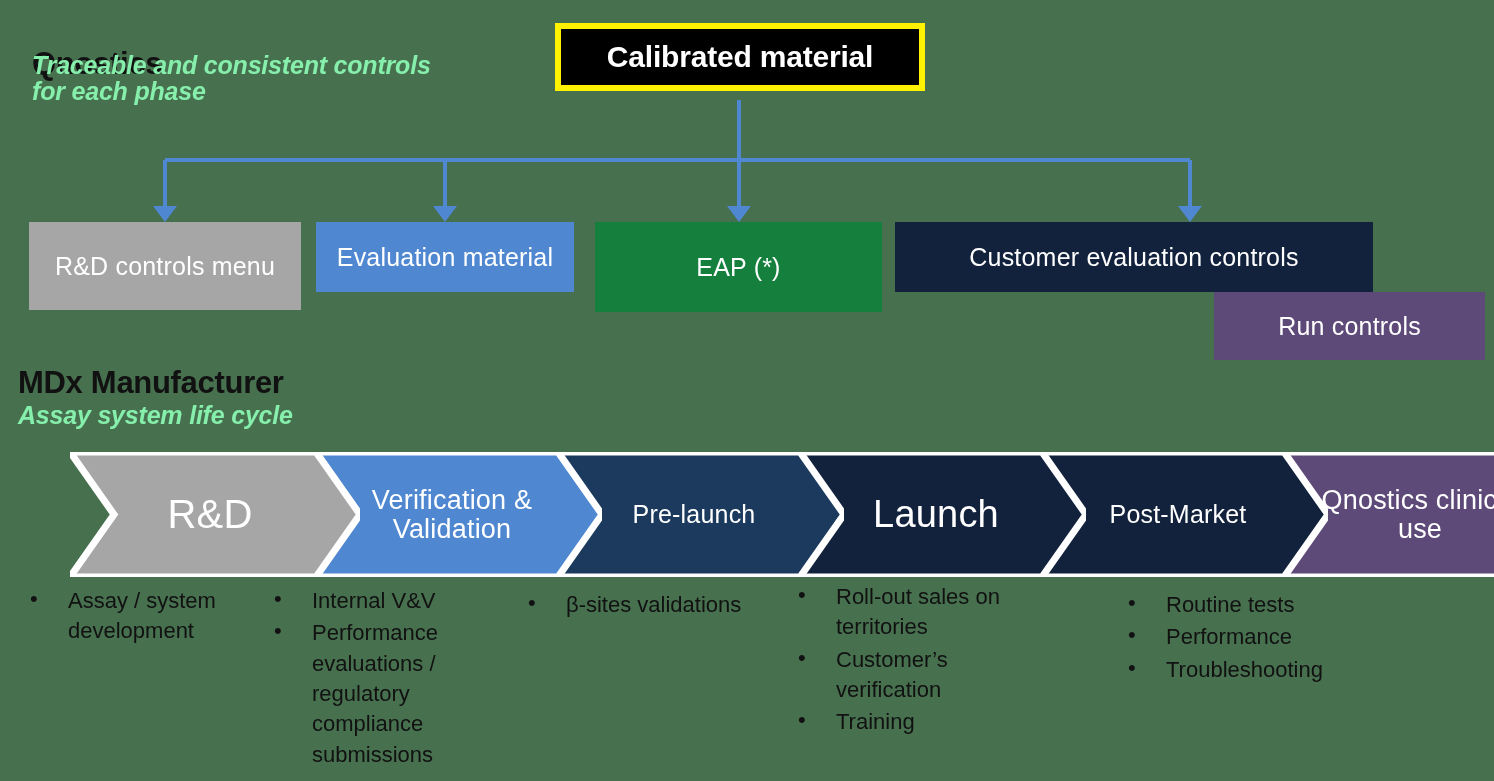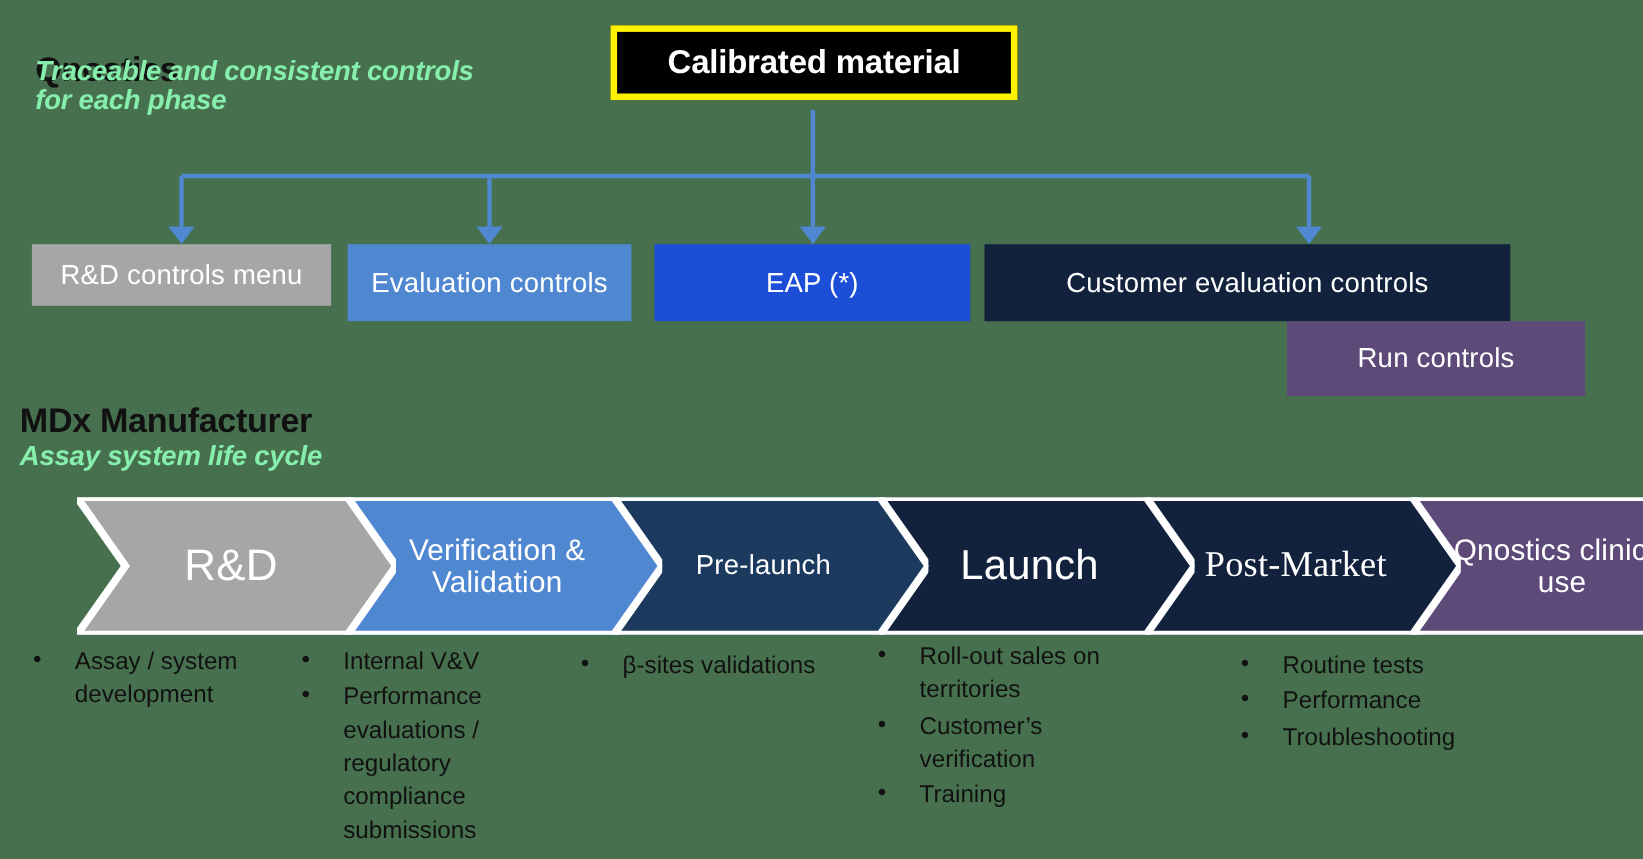--- a/index.html
+++ b/index.html
@@ -77,25 +77,25 @@
     display: flex;
     align-items: center;
     justify-content: center;
     color: #ffffff;
     font-size: 25px;
     font-weight: 300;
     letter-spacing: 0.2px;
     text-align: center;
     box-sizing: border-box;
   }
-  #ctrl-rd        { left: 29px;  top: 222px; width: 272px; height: 56px; background: #a6a6a6; }
+  #ctrl-rd        { left: 29px;  top: 222px; width: 272px; height: 88px; background: #a6a6a6; }
   #ctrl-eval      { left: 316px; top: 222px; width: 258px; height: 70px; background: #4f87d0; }
-  #ctrl-eap       { left: 595px; top: 222px; width: 287px; height: 70px; background: #1d4ed8; }
+  #ctrl-eap       { left: 595px; top: 222px; width: 287px; height: 90px; background: #15803d; }
   #ctrl-customer  { left: 895px; top: 222px; width: 478px; height: 70px; background: #12223d; }
-  #ctrl-run       { left: 1170px; top: 292px; width: 271px; height: 68px; background: #5e4a78; text-align: right; }
+  #ctrl-run       { left: 1214px; top: 292px; width: 271px; height: 68px; background: #5e4a78; text-align: right; }
 
   
   #chevron-row {
     position: absolute;
     left: 0;
     top: 452px;
     width: 1494px;
     height: 125px;
     margin-left: 42px;
   }
@@ -180,21 +180,21 @@
       <polygon points="433,206 457,206 445,222"></polygon>
       <polygon points="727,206 751,206 739,222"></polygon>
       <polygon points="1178,206 1202,206 1190,222"></polygon>
     </g>
   </svg>
 
   <div id="ctrl-rd" class="ctrl-box">
     <span>R&amp;D controls menu</span>
   </div>
   <div id="ctrl-eval" class="ctrl-box">
-    <span>Evaluation controls</span>
+    <span>Evaluation material</span>
   </div>
   <div id="ctrl-eap" class="ctrl-box">
     <span>EAP (*)</span>
   </div>
   <div id="ctrl-customer" class="ctrl-box">
     <span>Customer evaluation controls</span>
   </div>
   <div id="ctrl-run" class="ctrl-box">
     <span>Run controls</span>
   </div>
@@ -224,21 +224,21 @@
       <div class="chev" style="left: 512px; z-index: 8;">
         <svg width="290" height="125" viewBox="0 0 290 125">
           <polygon points="0,0 246,0 290,62.5 246,125 0,125 44,62.5" fill="#1b3a5e" stroke="#ffffff" stroke-width="7" stroke-linejoin="miter"></polygon>
         </svg>
         <div class="chev-label" style="font-size: 25px;">Pre-launch</div>
       </div>
       <div class="chev" style="left: 996px; z-index: 6;">
         <svg width="290" height="125" viewBox="0 0 290 125">
           <polygon points="0,0 246,0 290,62.5 246,125 0,125 44,62.5" fill="#12223d" stroke="#ffffff" stroke-width="7" stroke-linejoin="miter"></polygon>
         </svg>
-        <div class="chev-label" style="font-size: 33px; font-family: Liberation Serif, serif;">Post-Market</div>
+        <div class="chev-label" style="font-size: 25px;">Post-Market</div>
       </div>
       <div class="chev" style="left: 1238px; z-index: 5;">
         <svg width="290" height="125" viewBox="0 0 290 125">
           <polygon points="0,0 246,0 290,62.5 246,125 0,125 44,62.5" fill="#5e4a78" stroke="#ffffff" stroke-width="7" stroke-linejoin="miter"></polygon>
         </svg>
         <div class="chev-label" style="font-size: 27px;">Qnostics clinical use</div>
       </div>
     </div>
 
   <ul id="bullets-rd" class="bullets">

